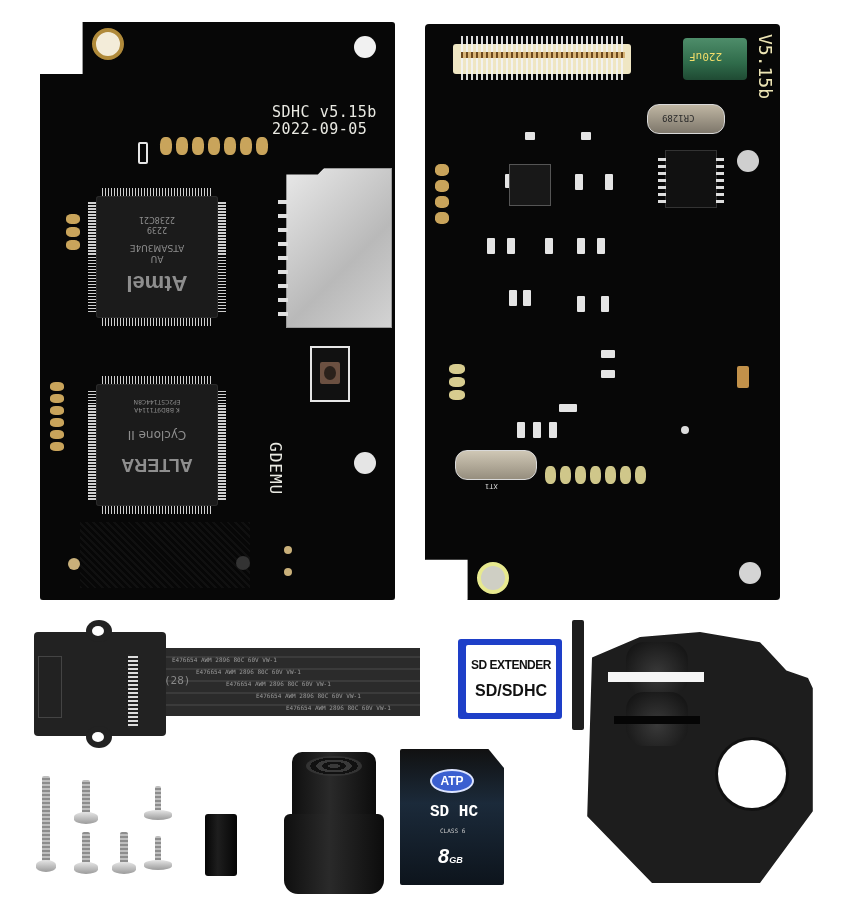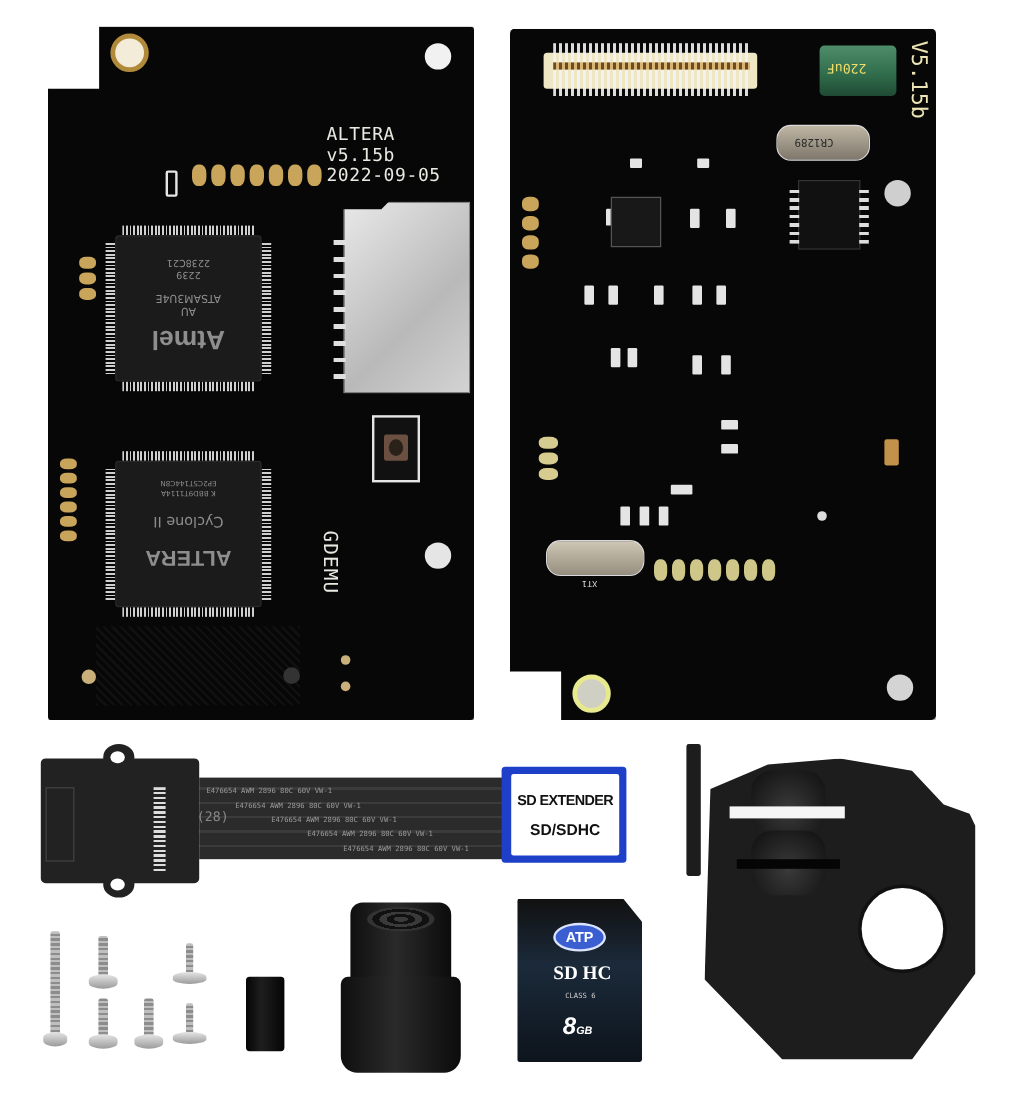--- a/index.html
+++ b/index.html
@@ -14,39 +14,39 @@
   .pins-h{background:repeating-linear-gradient(90deg,#cfcfcf 0 1.5px,transparent 1.5px 3px);}
   .pins-v{background:repeating-linear-gradient(0deg,#cfcfcf 0 1.5px,transparent 1.5px 3px);}
   .chip-text{color:#8e8e8e;font-family:"DejaVu Sans",sans-serif;transform:rotate(180deg);text-align:center;position:absolute;}
   .pad{background:#c9a45b;border-radius:40%;}
   .smd{background:#e4e4e4;border-radius:1px;}
   .sdslot{background:linear-gradient(135deg,#e8e8e8,#b9b9b9 60%,#d3d3d3);border:1px solid #9a9a9a;}
   .trace-area{background:repeating-linear-gradient(45deg,#101010 0 2px,#070707 2px 5px);}
   
   .ribbon{background:repeating-linear-gradient(0deg,#2b2b2b 0 10px,#3b3b3b 10px 12px);}
   .ribbon-text{color:#9a9a9a;font-size:6px;font-family:"DejaVu Sans Mono",monospace;white-space:nowrap;position:absolute;}
-  .sd-ext{background:#1e3fc8;border-radius:3px;}
+  .sd-ext{background:#1e3fc8;border-radius:3px;margin-left:40px;}
   .sd-ext-inner{background:#fff;position:absolute;left:8px;top:6px;right:6px;bottom:6px;border-radius:2px;display:flex;flex-direction:column;align-items:center;justify-content:center;}
   .sd-ext-inner span{font-family:"Liberation Sans",sans-serif;font-weight:bold;color:#111;}
   .sdcard{background:linear-gradient(180deg,#111 0%,#1b2a3a 40%,#0d141c 100%);clip-path:polygon(0 0,85% 0,100% 14%,100% 100%,0 100%);border-radius:2px;}
   .screw{background:repeating-linear-gradient(0deg,#bfbfbf 0 2px,#8d8d8d 2px 4px);border-radius:2px;}
   .screw-head{background:linear-gradient(180deg,#e5e5e5,#9b9b9b);border-radius:50%/40%;}
   .foot{background:linear-gradient(90deg,#0f0f0f,#2a2a2a 45%,#0c0c0c);}
   .tray{background:#1d1d1d;}
 </style>
 </head>
 <body>
 
 <div class="abs pcb" style="left:40px;top:22px;width:355px;height:578px;clip-path:polygon(0 9%,12% 9%,12% 0,100% 0,100% 100%,0 100%);border-radius:3px;">
 
   <div class="abs hole-gold" style="left:52px;top:6px;width:32px;height:32px;"></div>
   <div class="abs hole-plain" style="left:314px;top:14px;width:22px;height:22px;background:#f1f1f1;"></div>
 
   <div class="abs silk" style="left:232px;top:82px;font-size:15px;line-height:17px;">
-    <div>ALTERA v5.15b</div>
+    <div>SDHC v5.15b</div>
     <div>2022-09-05</div>
   </div>
 
   <div class="abs" style="left:98px;top:120px;width:10px;height:22px;border:2px solid #e6e6e6;border-radius:2px;box-sizing:border-box;"></div>
   <div class="abs" style="left:120px;top:115px;width:108px;height:18px;display:flex;gap:4px;">
     <div class="pad" style="width:12px;height:18px;"></div>
       <div class="pad" style="width:12px;height:18px;"></div>
       <div class="pad" style="width:12px;height:18px;"></div>
       <div class="pad" style="width:12px;height:18px;"></div>
       <div class="pad" style="width:12px;height:18px;"></div>
@@ -208,21 +208,21 @@
   <div class="ribbon-text" style="left:6px;top:8px;">E476654 AWM 2896 80C 60V VW-1</div>
   <div class="ribbon-text" style="left:30px;top:20px;">E476654 AWM 2896 80C 60V VW-1</div>
   <div class="ribbon-text" style="left:60px;top:32px;">E476654 AWM 2896 80C 60V VW-1</div>
   <div class="ribbon-text" style="left:90px;top:44px;">E476654 AWM 2896 80C 60V VW-1</div>
   <div class="ribbon-text" style="left:120px;top:56px;">E476654 AWM 2896 80C 60V VW-1</div>
   <div class="abs" style="left:-2px;top:26px;font-size:11px;color:#888;">(28)</div>
 </div>
 <div class="abs sd-ext" style="left:418px;top:639px;width:104px;height:80px;">
   <div class="sd-ext-inner">
     <span style="font-size:12px;letter-spacing:-0.5px;">SD EXTENDER</span>
-    <span style="font-size:13px;margin-top:10px;">SD/SDHC</span>
+    <span style="font-size:16px;margin-top:10px;">SD/SDHC</span>
   </div>
 </div>
 
 <div class="abs" style="left:36px;top:776px;width:20px;height:98px;">
   <div class="abs screw" style="left:6px;top:0;width:8px;height:86px;"></div>
   <div class="abs screw-head" style="left:0;top:84px;width:20px;height:12px;"></div>
 </div>
 <div class="abs" style="left:74px;top:780px;width:24px;height:46px;">
   <div class="abs screw" style="left:8px;top:0;width:8px;height:34px;"></div>
   <div class="abs screw-head" style="left:0;top:32px;width:24px;height:12px;"></div>
@@ -244,23 +244,23 @@
   <div class="abs screw-head" style="left:0;top:24px;width:28px;height:10px;"></div>
 </div>
 <div class="abs" style="left:205px;top:814px;width:32px;height:62px;background:linear-gradient(90deg,#050505,#1e1e1e 40%,#050505);border-radius:3px;"></div>
 
 <div class="abs" style="left:284px;top:752px;width:100px;height:142px;">
   <div class="abs foot" style="left:8px;top:0;width:84px;height:70px;border-radius:10px 10px 4px 4px;"></div>
   <div class="abs" style="left:22px;top:4px;width:56px;height:20px;border-radius:50%;background:radial-gradient(ellipse,#3a3a3a 0 15%,#111 15% 30%,#3a3a3a 30% 45%,#111 45% 60%,#333 60% 75%,#111 75%);"></div>
   <div class="abs foot" style="left:0;top:62px;width:100px;height:80px;border-radius:6px 6px 14px 14px;"></div>
 </div>
 
-<div class="abs sdcard" style="left:431px;top:749px;width:104px;height:136px;">
+<div class="abs sdcard" style="left:400px;top:749px;width:104px;height:136px;">
   <div class="abs" style="left:30px;top:20px;width:40px;height:20px;border-radius:50%;background:#3b5fd0;border:2px solid #dce4ff;color:#fff;font-family:'Liberation Sans',sans-serif;font-weight:bold;font-size:12px;text-align:center;line-height:20px;">ATP</div>
-  <div class="abs" style="left:30px;top:54px;color:#fff;font-family:Liberation Serif, serif;font-weight:bold;font-size:16px;">SD HC</div>
+  <div class="abs" style="left:30px;top:54px;color:#fff;font-family:Liberation Mono, monospace;font-weight:bold;font-size:16px;">SD HC</div>
   <div class="abs" style="left:40px;top:78px;color:#ccc;font-size:6px;">CLASS 6</div>
   <div class="abs" style="left:38px;top:96px;color:#fff;font-family:'Liberation Sans',sans-serif;font-weight:bold;font-style:italic;">
     <span style="font-size:20px;">8</span><span style="font-size:9px;text-align:center;">GB</span>
   </div>
 </div>
 
 <div class="abs" style="left:570px;top:620px;width:256px;height:270px;">
   <div class="abs" style="left:2px;top:0;width:12px;height:110px;background:#1d1d1d;border-radius:2px;"></div>
   <div class="abs tray" style="left:10px;top:12px;width:240px;height:256px;clip-path:polygon(5% 10%,25% 2%,50% 0,75% 4%,86% 15%,95% 18%,97% 22%,97% 70%,75% 98%,30% 98%,3% 72%);"></div>
   <div class="abs" style="left:56px;top:22px;width:62px;height:54px;border-radius:18px;background:radial-gradient(ellipse at 50% 60%,#3a3a3a,#0e0e0e);"></div>

